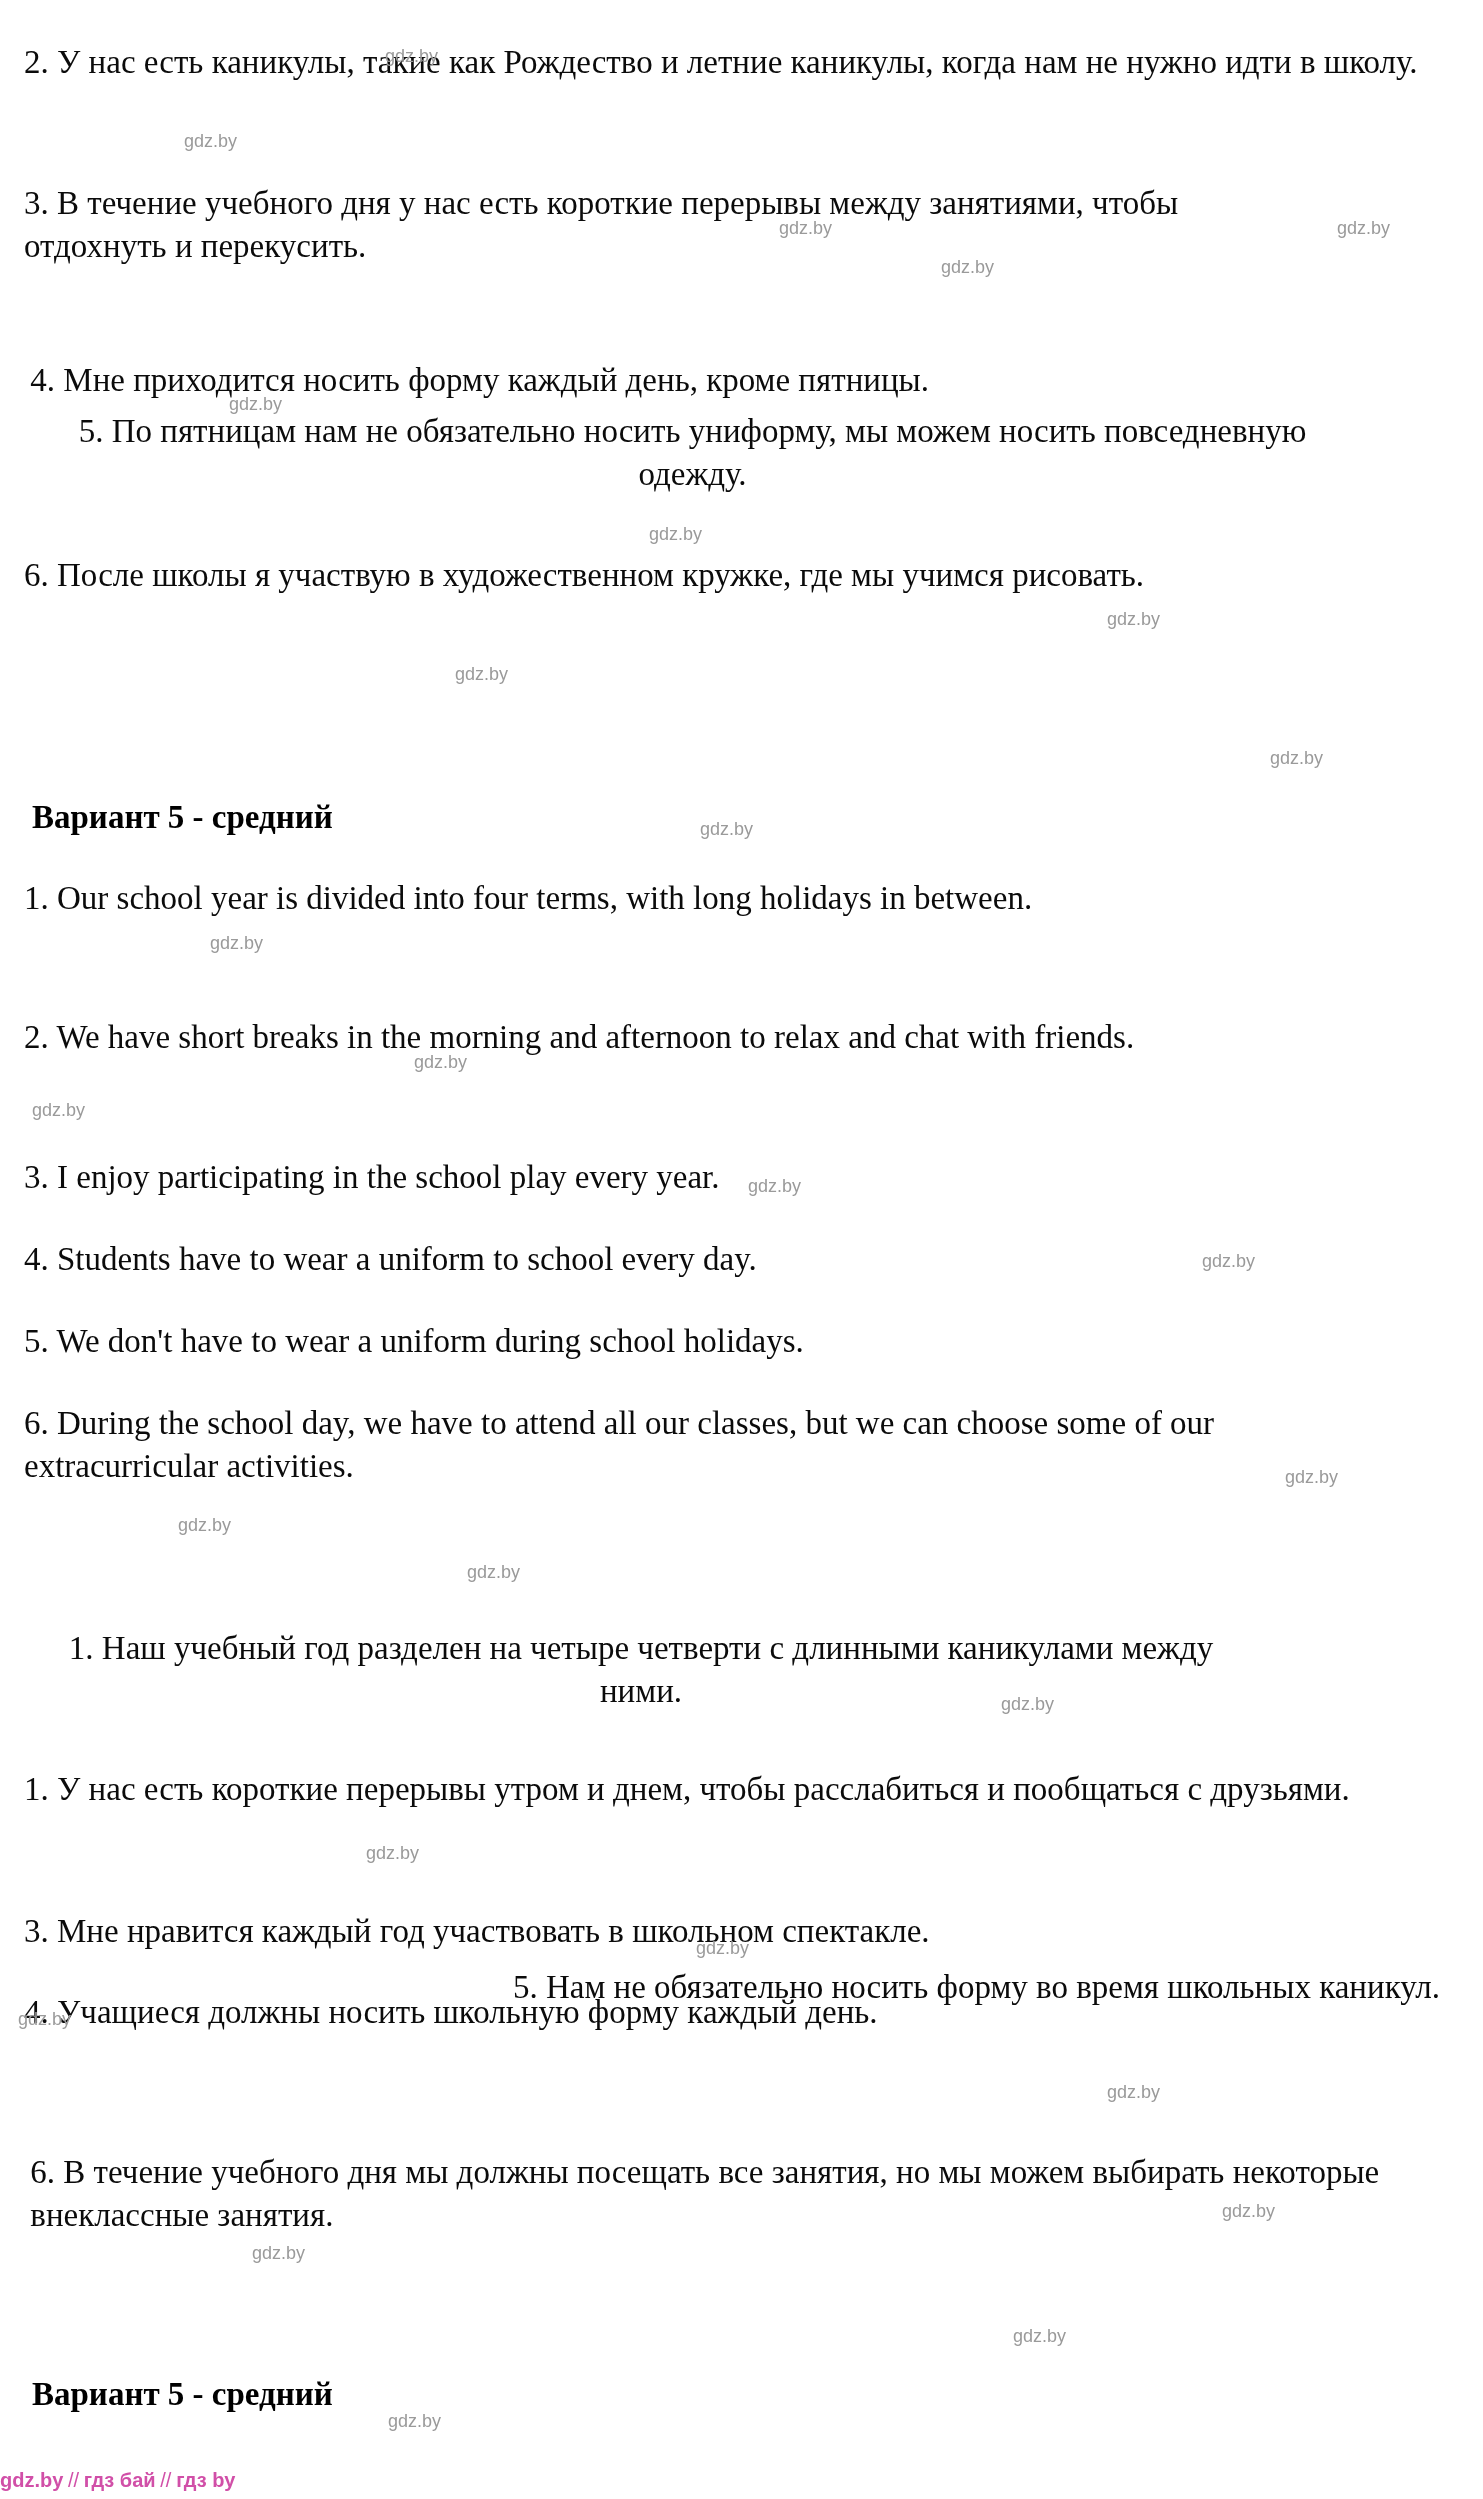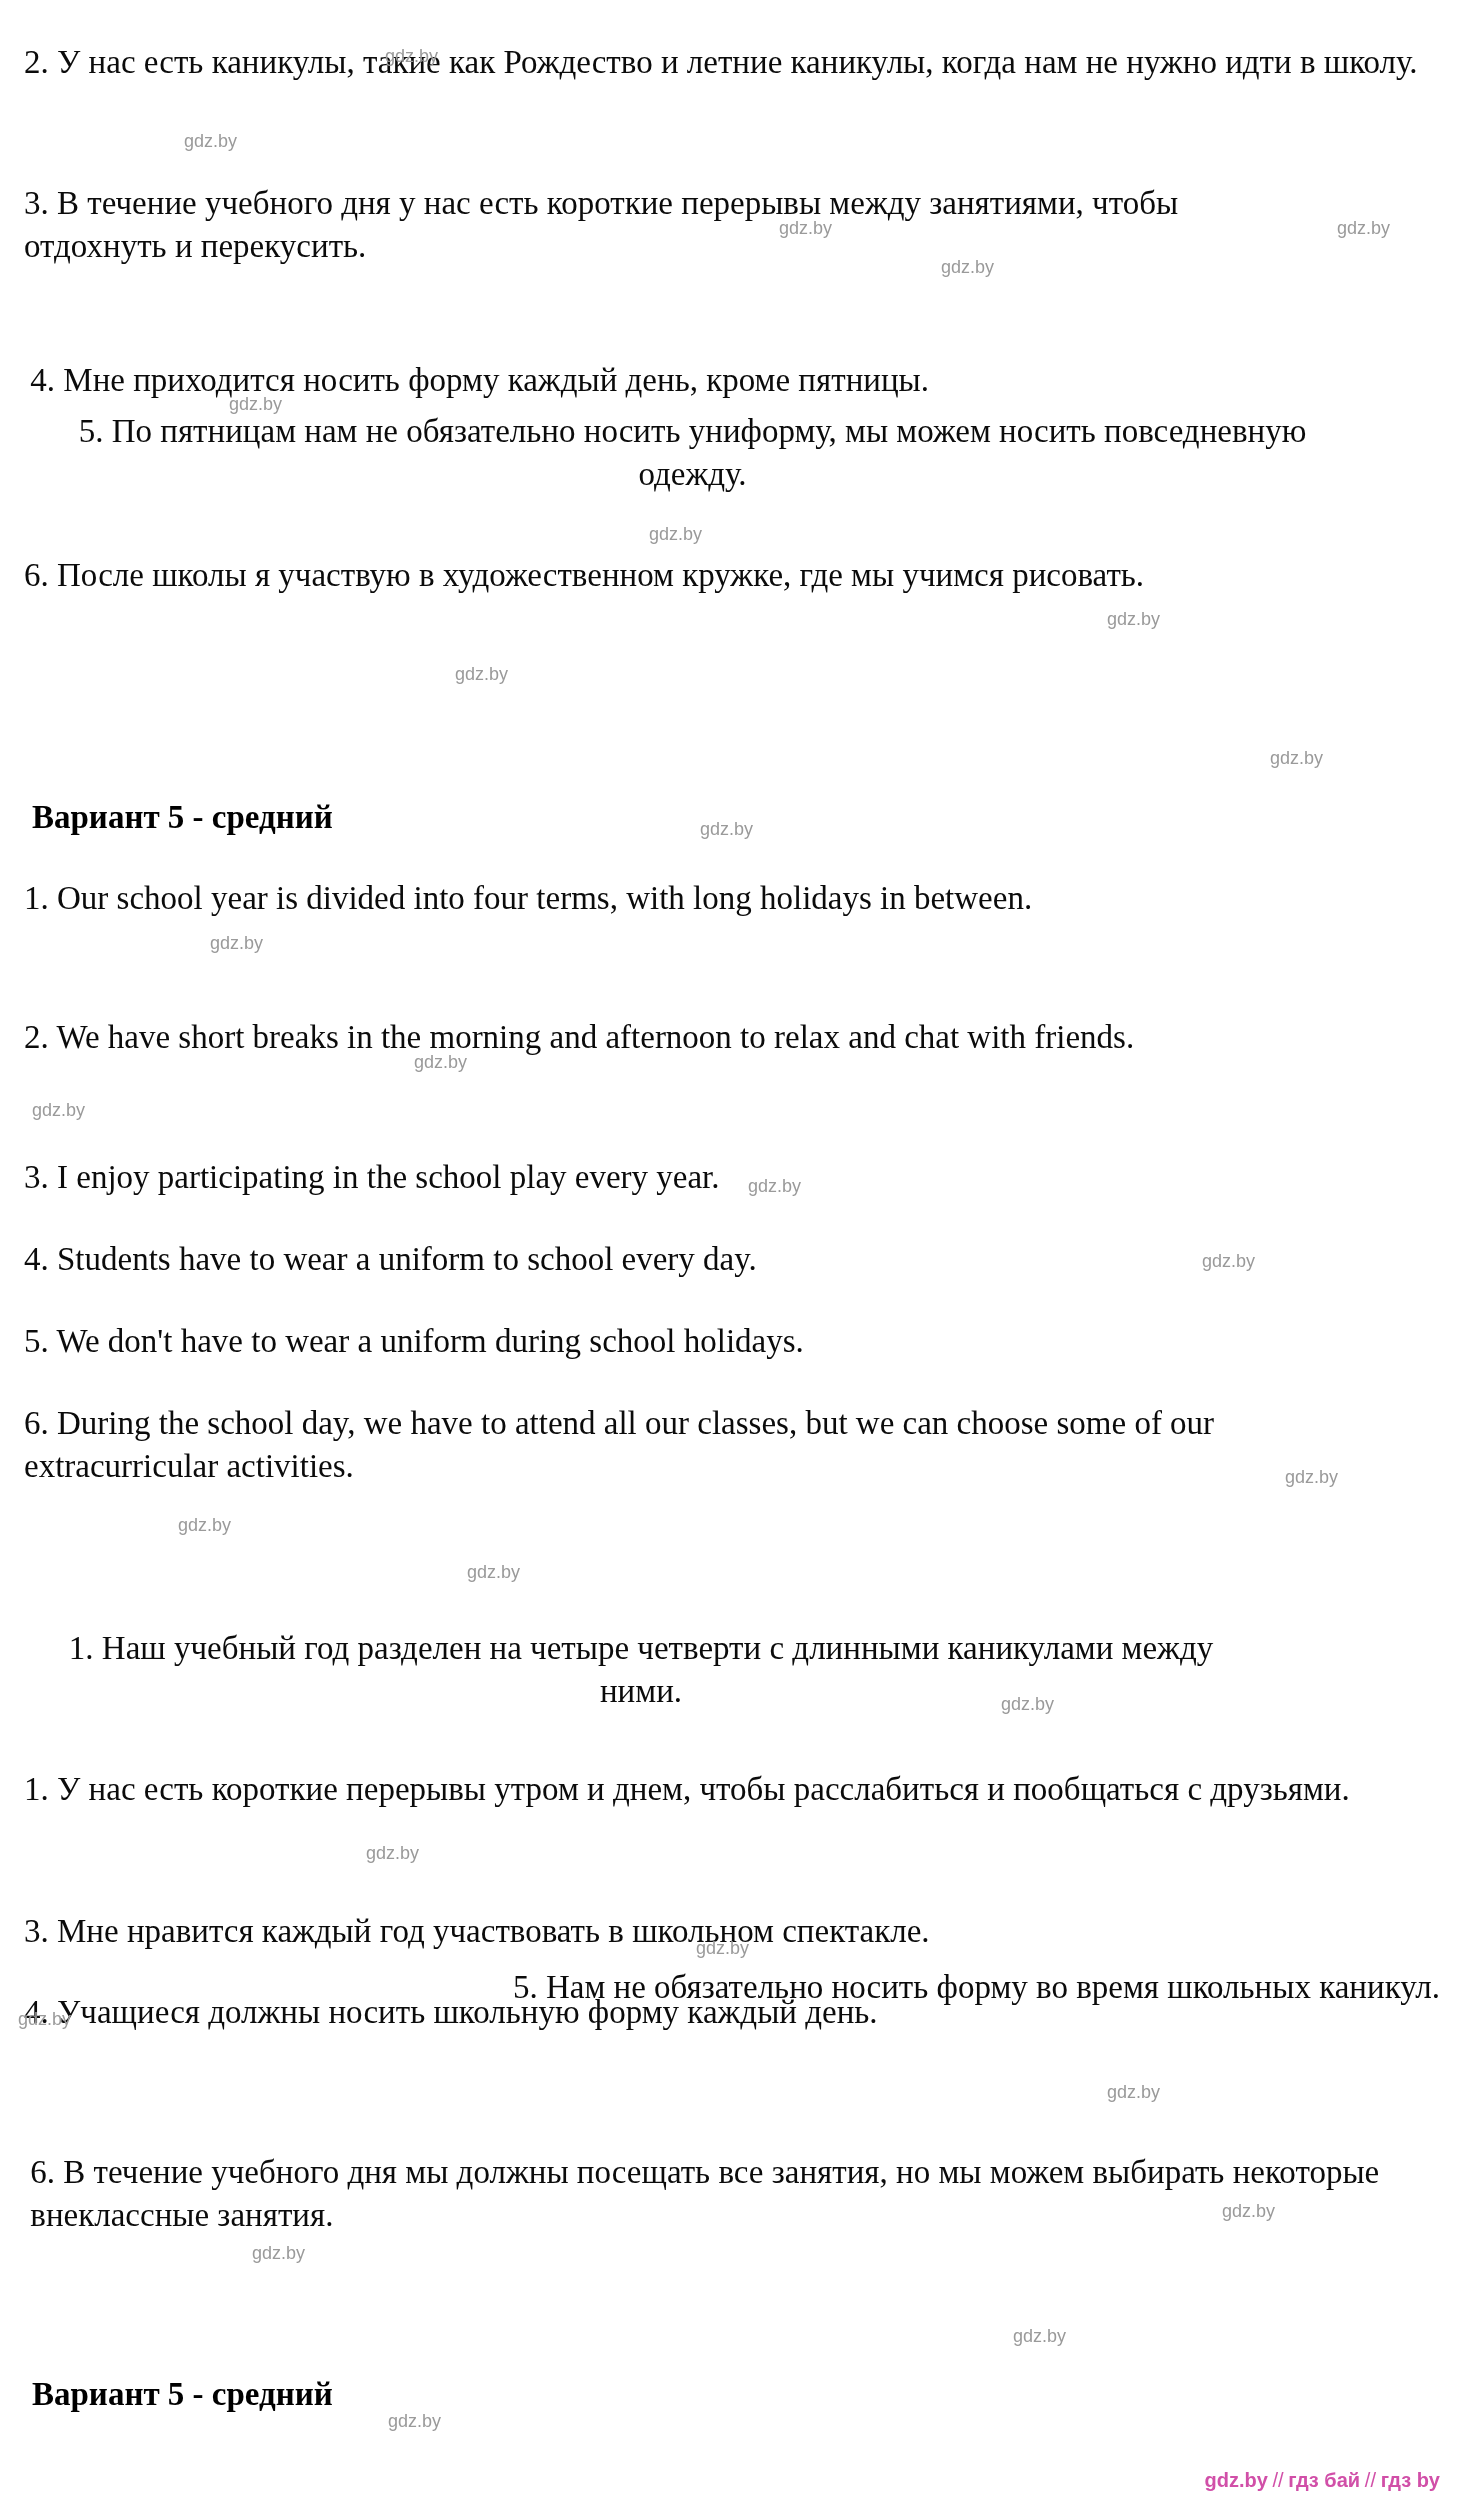--- a/index.html
+++ b/index.html
@@ -62,21 +62,21 @@
     font-size: 18px;
     color: #9a9a9a;
     white-space: nowrap;
     pointer-events: none;
   }
   .footer {
     position: absolute;
     left: 0;
     bottom: 8px;
     width: 1440px;
-    text-align: right;
+    text-align: left;
     font-family: "Liberation Sans", sans-serif;
     font-size: 20px;
     color: #d14fa8;
     font-weight: bold;
   }
   .footer span.sep {
     color: #d14fa8;
     font-weight: normal;
     padding: 0 4.7px;
   }

